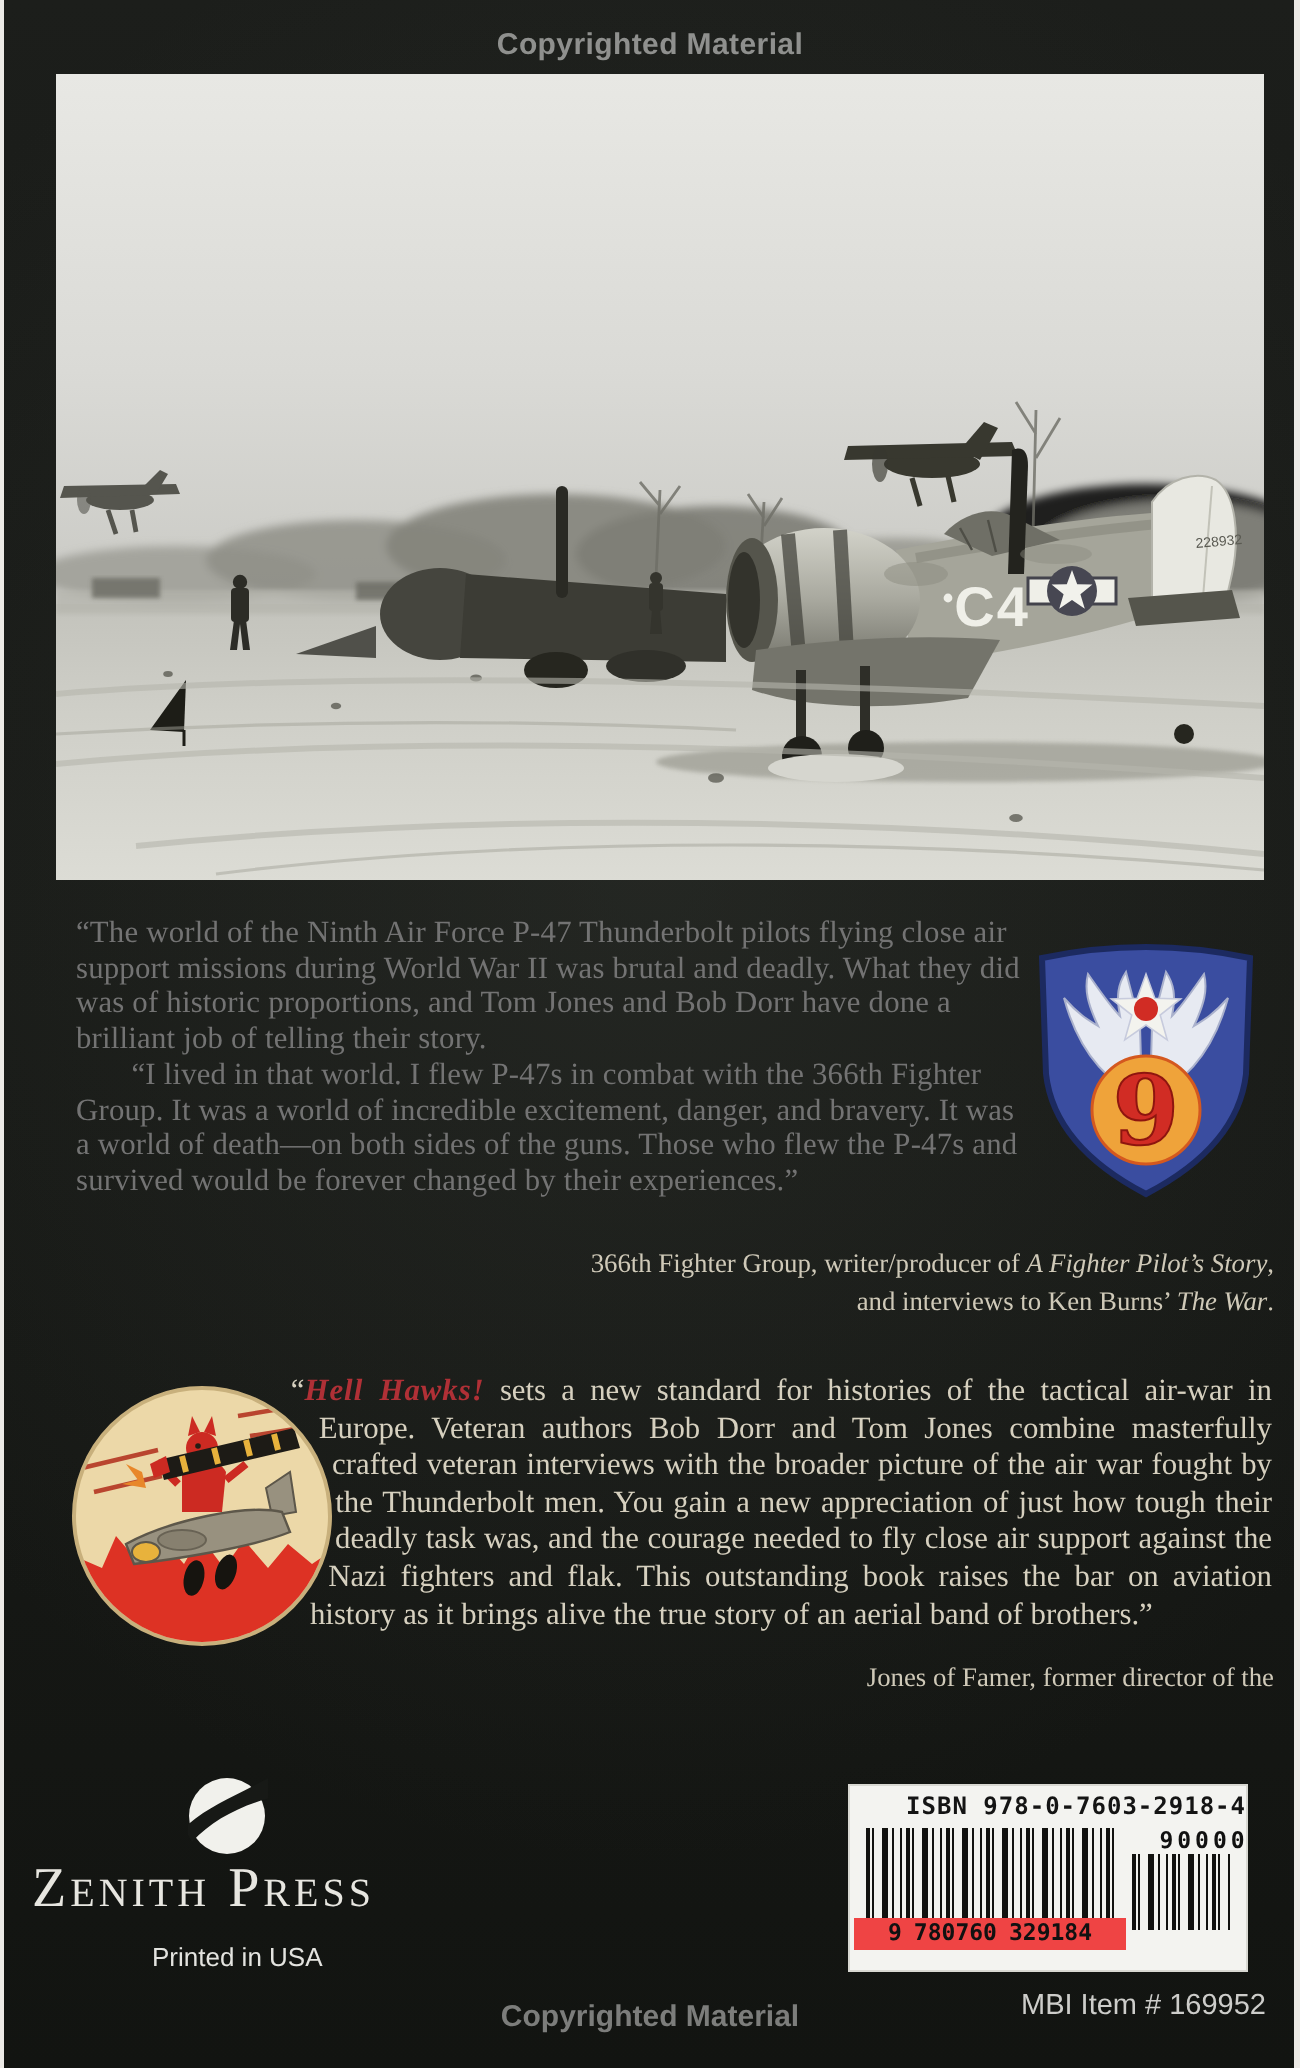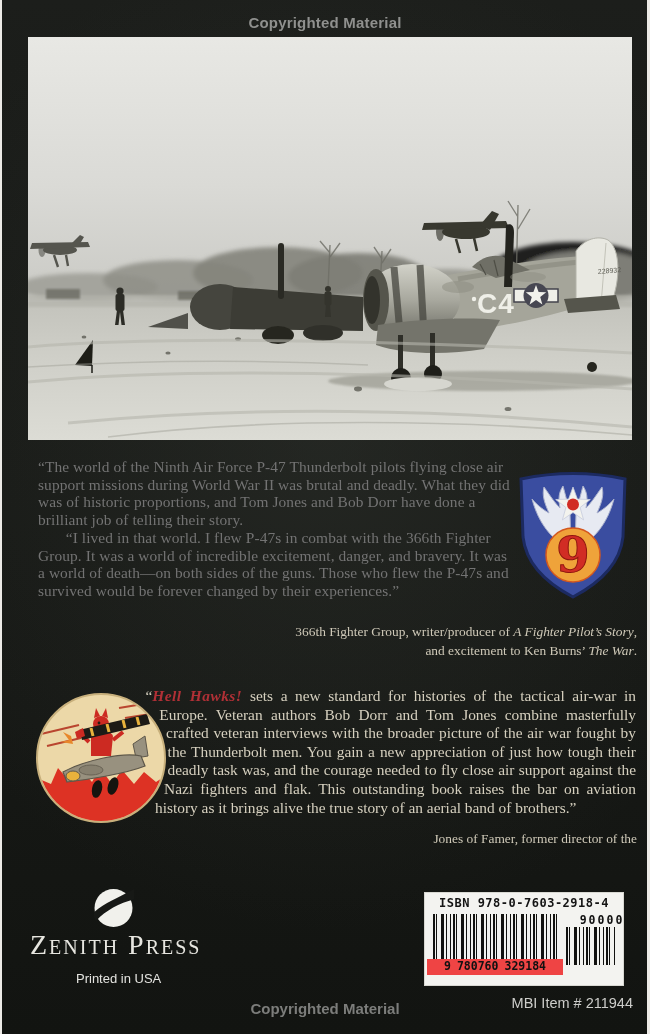--- a/index.html
+++ b/index.html
@@ -43,34 +43,34 @@
   }
   .logo-spacer{
     float:left;width:142px;height:136px;
     shape-outside:circle(52% at 46% 52%);
   }
   .hh-title{color:#b03036;font-style:italic;font-weight:bold;letter-spacing:.5px;}
   .hh-logo{position:absolute;left:35px;top:692px;width:132px;height:132px;}
   .patch{position:absolute;left:515px;top:467px;width:116px;height:133px;}
   .zenith-logo{position:absolute;left:94px;top:888px;width:40px;height:40px;}
   .zenith-name{
-    position:absolute;left:30px;top:929px;width:190px;
+    position:absolute;left:16px;top:929px;width:190px;
     font-variant:small-caps;font-size:28px;letter-spacing:2px;
     color:#e7e6e0;
   }
   .printed{
     position:absolute;left:76px;top:971px;
     font-family:"Liberation Sans",sans-serif;font-size:13px;color:#e3e3df;
   }
   .barcode{
     position:absolute;left:425px;top:893px;width:198px;height:92px;
     background:#f3f3f0;box-shadow:0 0 0 1px #d8d8d2;
   }
   .isbn-line{
-    position:absolute;left:0;right:0;top:3px;text-align:center;
+    position:absolute;left:0;right:0;top:3px;text-align:right;
     font-family:"DejaVu Sans Mono",monospace;font-size:12px;font-weight:bold;
     color:#141414;letter-spacing:.5px;
   }
   .bars{
     background:
       repeating-linear-gradient(90deg,
         #121210 0 2px, transparent 2px 3px,
         #121210 3px 4px, transparent 4px 8px,
         #121210 8px 11px, transparent 11px 13px,
         #121210 13px 14px, transparent 14px 17px,
@@ -276,21 +276,21 @@
       <path d="M58 20 L62.4 32.1 L75.3 32.5 L65.1 40.5 L68.6 52.9 L58 45.5 L47.4 52.9 L50.9 40.5 L40.7 32.5 L53.6 32.1 Z" fill="#f3f3ee" stroke="#c7cbdd" stroke-width="0.8"></path>
       <circle cx="58" cy="37.5" r="6" fill="#d12c24"></circle>
     </g>
     <circle cx="58" cy="88" r="27" fill="#efa33a" stroke="#d4581f" stroke-width="1.5"></circle>
     <text x="58" y="105" text-anchor="middle" font-size="48" font-weight="bold" font-family="DejaVu Serif, serif" fill="#d12c24" stroke="#8e150f" stroke-width="1">9</text>
   </svg>
 </div>
 
 <div class="attr attr1">
   <div><span>366th Fighter Group, writer/producer of </span><span class="em">A Fighter Pilot’s Story</span><span>,</span></div>
-  <div><span>and excitement to Ken Burns’ </span><span class="em">The War</span><span>.</span></div>
+  <div><span>and interviews to Ken Burns’ </span><span class="em">The War</span><span>.</span></div>
 </div>
 
 <div class="quote2">
   <span class="logo-spacer"></span>
   <span>“</span><span class="hh-title">Hell Hawks!</span><span> sets a new standard for histories of the tactical air-war in Europe. Veteran authors Bob Dorr and Tom Jones combine masterfully crafted veteran interviews with the broader picture of the air war fought by the Thunderbolt men. You gain a new appreciation of just how tough their deadly task was, and the courage needed to fly close air support against the Nazi fighters and flak. This outstanding book raises the bar on aviation history as it brings alive the true story of an aerial band of brothers.”</span>
 </div>
 
 <div class="hh-logo">
   <svg width="132" height="132" viewBox="0 0 132 132">
     <defs>
@@ -351,14 +351,14 @@
 <div class="barcode">
   <div class="isbn-line">ISBN 978-0-7603-2918-4</div>
   <div class="bars bars-main"></div>
   <div class="ean-digits">
     <span>9</span><span>780760</span><span>329184</span>
   </div>
   <div class="sup-price">90000</div>
   <div class="bars bars-sup"></div>
 </div>
 
-<div class="mbi">MBI Item # 211944</div>
+<div class="mbi">MBI Item # 169952</div>
 <div class="copy-bottom">Copyrighted Material</div>
 
 </body></html>

